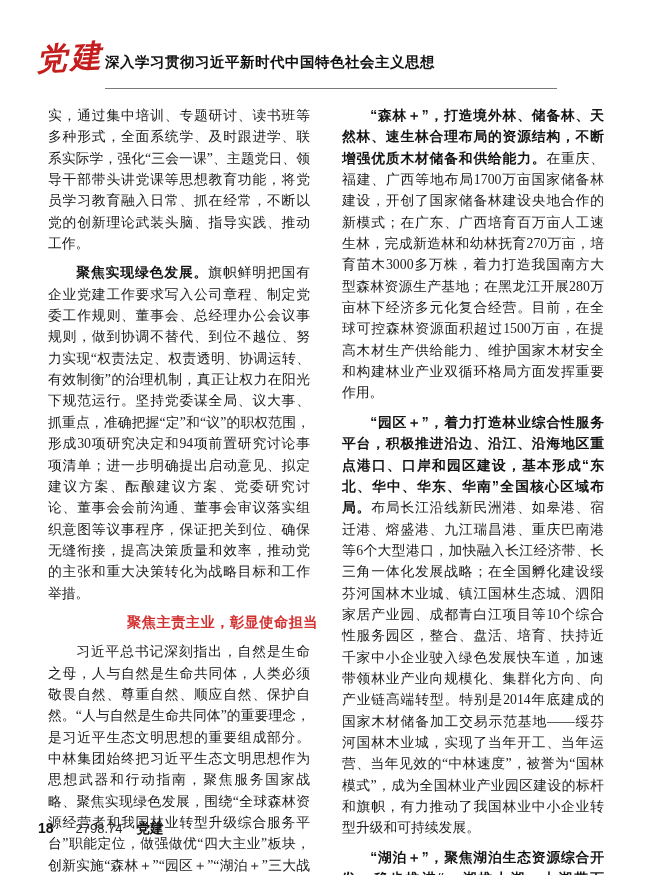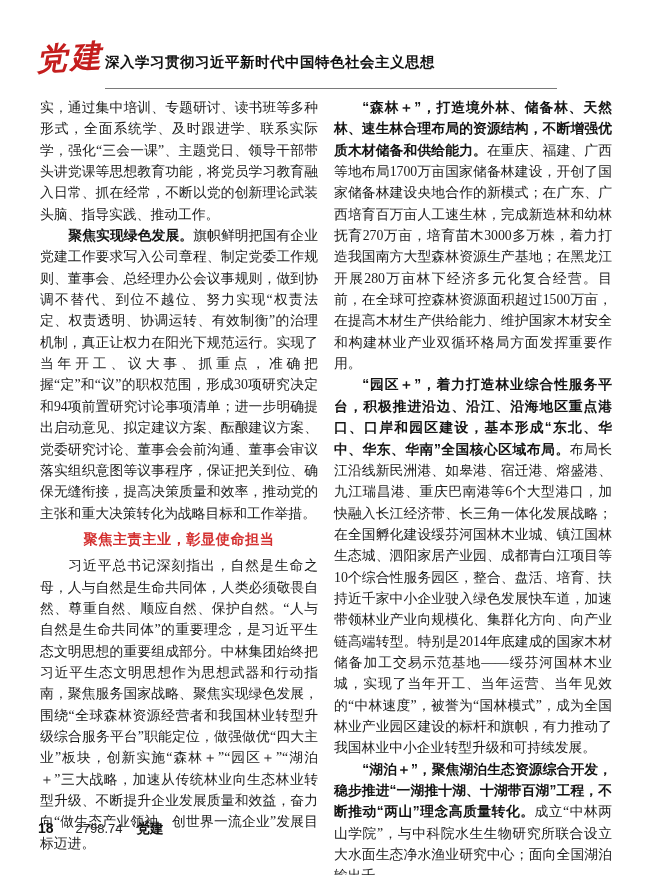--- a/index.html
+++ b/index.html
@@ -46,31 +46,31 @@
     display:flex;gap:16px;
   }
   .col{
     width:278px;
     font-size:13.8px;
     line-height:21.35px;
     text-align:justify;
     text-justify:inter-ideograph;
     color:var(--ink);
   }
-  .para{margin:0;text-indent:2.05em;}
+  .para{margin:8px;text-indent:2.05em;}
   .para.no-indent{text-indent:0;}
   .lead{
     font-weight:bold;
     font-family:"Liberation Sans", sans-serif;
     color:#141414;
   }
   .section-heading{
     margin:5px 0 5px 0;
     text-indent:0;
-    text-align:center;
+    text-align:right;
     font-family:"Liberation Sans", sans-serif;
     font-weight:bold;
     font-size:14.2px;
     line-height:21.35px;
     color:var(--heading-red);
     letter-spacing:0.5px;
   }
   
   .footer{
     position:absolute;left:38px;top:820px;
@@ -97,21 +97,21 @@
 
 <div class="page">
 
   <span class="masthead-logo">党建</span>
   <div class="banner">深入学习贯彻习近平新时代中国特色社会主义思想</div>
 
   <div class="columns">
 
     <div class="col">
       <p class="para no-indent"><span class="lead"></span><span>实，通过集中培训、专题研讨、读书班等多种形式，全面系统学、及时跟进学、联系实际学，强化“三会一课”、主题党日、领导干部带头讲党课等思想教育功能，将党员学习教育融入日常、抓在经常，不断以党的创新理论武装头脑、指导实践、推动工作。</span></p>
-      <p class="para"><span class="lead">聚焦实现绿色发展。</span><span>旗帜鲜明把国有企业党建工作要求写入公司章程、制定党委工作规则、董事会、总经理办公会议事规则，做到协调不替代、到位不越位、努力实现“权责法定、权责透明、协调运转、有效制衡”的治理机制，真正让权力在阳光下规范运行。实现了当年开工、议大事、抓重点，准确把握“定”和“议”的职权范围，形成30项研究决定和94项前置研究讨论事项清单；进一步明确提出启动意见、拟定建议方案、酝酿建议方案、党委研究讨论、董事会会前沟通、董事会审议落实组织意图等议事程序，保证把关到位、确保无缝衔接，提高决策质量和效率，推动党的主张和重大决策转化为战略目标和工作举措。</span></p>
+      <p class="para"><span class="lead">聚焦实现绿色发展。</span><span>旗帜鲜明把国有企业党建工作要求写入公司章程、制定党委工作规则、董事会、总经理办公会议事规则，做到协调不替代、到位不越位、努力实现“权责法定、权责透明、协调运转、有效制衡”的治理机制，真正让权力在阳光下规范运行。坚持党委谋全局、议大事、抓重点，准确把握“定”和“议”的职权范围，形成30项研究决定和94项前置研究讨论事项清单；进一步明确提出启动意见、拟定建议方案、酝酿建议方案、党委研究讨论、董事会会前沟通、董事会审议落实组织意图等议事程序，保证把关到位、确保无缝衔接，提高决策质量和效率，推动党的主张和重大决策转化为战略目标和工作举措。</span></p>
       <h2 class="section-heading">聚焦主责主业，彰显使命担当</h2>
       <p class="para"><span class="lead"></span><span>习近平总书记深刻指出，自然是生命之母，人与自然是生命共同体，人类必须敬畏自然、尊重自然、顺应自然、保护自然。“人与自然是生命共同体”的重要理念，是习近平生态文明思想的重要组成部分。中林集团始终把习近平生态文明思想作为思想武器和行动指南，聚焦服务国家战略、聚焦实现绿色发展，围绕“全球森林资源经营者和我国林业转型升级综合服务平台”职能定位，做强做优“四大主业”板块，创新实施“森林＋”“园区＋”“湖泊＋”三大战略，加速从传统林业向生态林业转型升级、不断提升企业发展质量和效益，奋力向“做生态产业领袖、创世界一流企业”发展目标迈进。</span></p>
     </div>
 
     <div class="col">
       <p class="para"><span class="lead">“森林＋”，打造境外林、储备林、天然林、速生林合理布局的资源结构，不断增强优质木材储备和供给能力。</span><span>在重庆、福建、广西等地布局1700万亩国家储备林建设，开创了国家储备林建设央地合作的新模式；在广东、广西培育百万亩人工速生林，完成新造林和幼林抚育270万亩，培育苗木3000多万株，着力打造我国南方大型森林资源生产基地；在黑龙江开展280万亩林下经济多元化复合经营。目前，在全球可控森林资源面积超过1500万亩，在提高木材生产供给能力、维护国家木材安全和构建林业产业双循环格局方面发挥重要作用。</span></p>
       <p class="para"><span class="lead">“园区＋”，着力打造林业综合性服务平台，积极推进沿边、沿江、沿海地区重点港口、口岸和园区建设，基本形成“东北、华中、华东、华南”全国核心区域布局。</span><span>布局长江沿线新民洲港、如皋港、宿迁港、熔盛港、九江瑞昌港、重庆巴南港等6个大型港口，加快融入长江经济带、长三角一体化发展战略；在全国孵化建设绥芬河国林木业城、镇江国林生态城、泗阳家居产业园、成都青白江项目等10个综合性服务园区，整合、盘活、培育、扶持近千家中小企业驶入绿色发展快车道，加速带领林业产业向规模化、集群化方向、向产业链高端转型。特别是2014年底建成的国家木材储备加工交易示范基地——绥芬河国林木业城，实现了当年开工、当年运营、当年见效的“中林速度”，被誉为“国林模式”，成为全国林业产业园区建设的标杆和旗帜，有力推动了我国林业中小企业转型升级和可持续发展。</span></p>
       <p class="para"><span class="lead">“湖泊＋”，聚焦湖泊生态资源综合开发，稳步推进“一湖推十湖、十湖带百湖”工程，不断推动“两山”理念高质量转化。</span><span>成立“中林两山学院”，与中科院水生生物研究所联合设立大水面生态净水渔业研究中心；面向全国湖泊输出千</span></p>
     </div>
 

